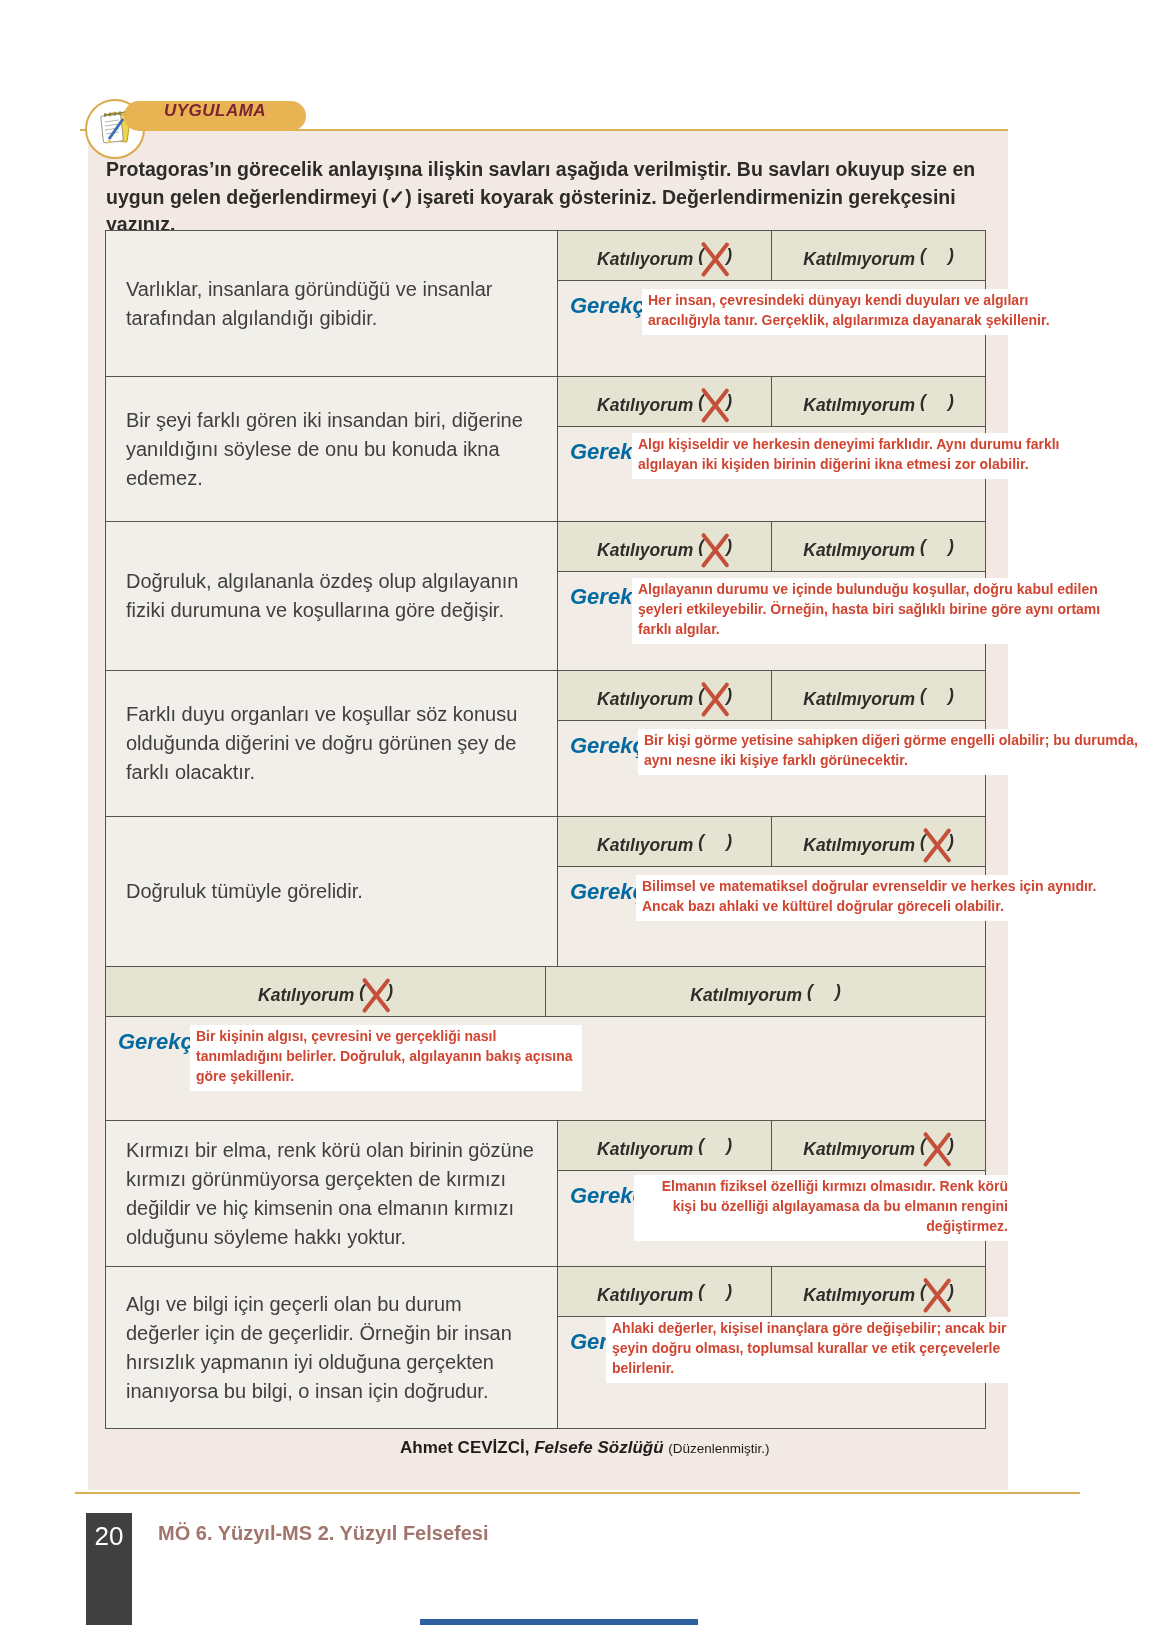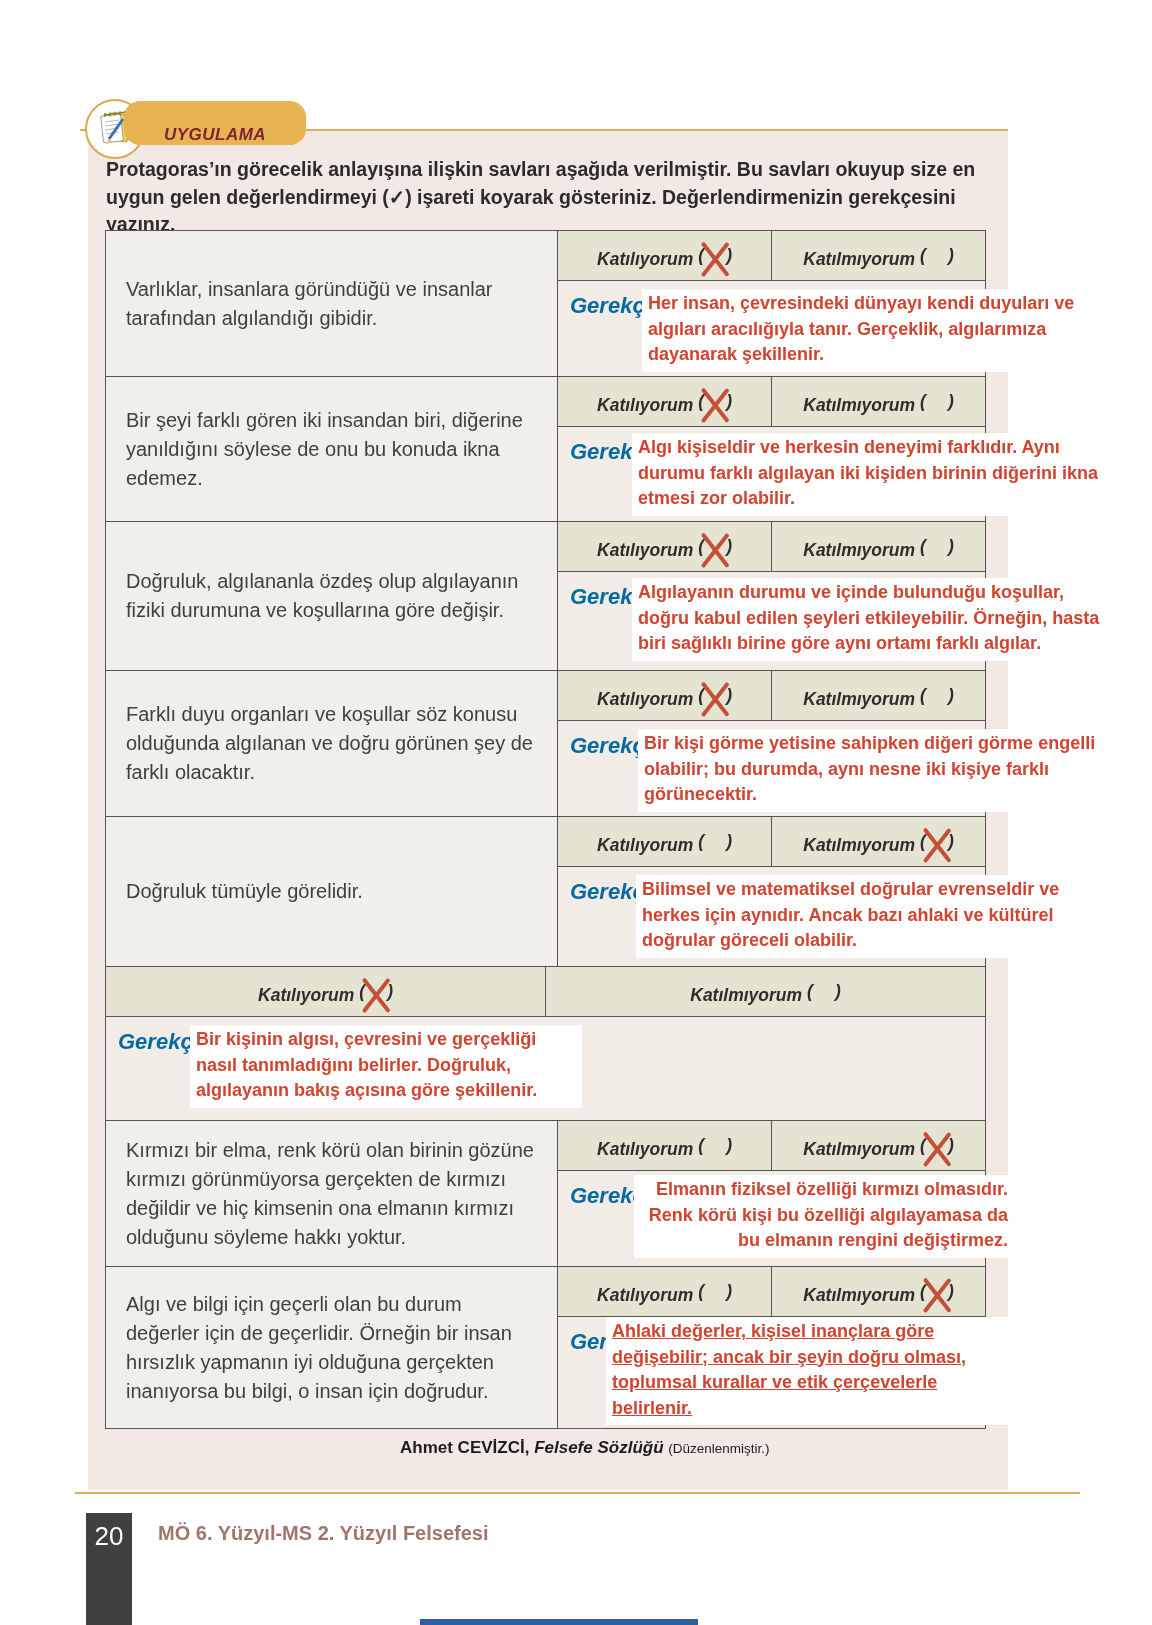--- a/index.html
+++ b/index.html
@@ -7,22 +7,22 @@
   body {
     position:relative; background:#ffffff; overflow:hidden;
     font-family:"Liberation Sans", sans-serif; color:#3b3a37;
   }
   .panel { position:absolute; left:88px; top:130px; width:920px; height:1360px; background:#f2e9e4; }
 
   
   .rule-top { position:absolute; left:80px; top:129px; width:928px; height:2px; background:#dcae58; }
   .badge-icon { position:absolute; left:85px; top:99px; width:60px; height:60px; border-radius:50%;
     background:#ffffff; border:2px solid #dba84d; display:flex; align-items:center; justify-content:center; }
-  .badge-pill { position:absolute; left:124px; top:101px; width:182px; height:44px; background:#e8b352;
-    border-radius:16px; display:flex; align-items:flex-end; justify-content:center; }
+  .badge-pill { position:absolute; left:124px; top:101px; width:182px; height:30px; background:#e8b352;
+    border-radius:16px; display:flex; align-items:flex-start; justify-content:center; }
   .badge-pill span { font-style:italic; font-weight:bold; font-size:17px; letter-spacing:.5px; color:#7d2434; }
   .instructions { position:absolute; left:106px; top:156px; width:882px; font-size:19.5px; font-weight:600;
     line-height:1.42; color:#2c2b28; }
 
   
   .ptable { position:absolute; left:105px; top:230px; width:881px; border:1.5px solid #55544f; }
   .row { display:flex; border-bottom:1.5px solid #55544f; }
   .row:last-child { border-bottom:none; }
   .row:nth-of-type(1){height:146px} .row:nth-of-type(2){height:145px}
   .row:nth-of-type(3){height:149px} .row:nth-of-type(4){height:146px}
@@ -39,29 +39,29 @@
   .paren { font-weight:bold; }
   .xslot { display:inline-block; width:22px; height:22px; position:relative; }
   .xslot.checked::before, .xslot.checked::after { content:""; position:absolute; left:50%; top:50%;
     width:3.5px; height:42px; background:#c4503a; border-radius:2px; }
   .xslot.checked::before { transform:translate(-50%,-42%) rotate(38deg); }
   .xslot.checked::after  { transform:translate(-50%,-42%) rotate(-38deg); }
   .gerekce { position:relative; height:calc(100% - 51px); }
   .gk-label { position:absolute; left:12px; top:12px; font-style:italic; font-weight:bold;
     font-size:22px; color:#0369a1; }
   .answer { position:absolute; background:#ffffff; color:#d04430; font-weight:bold;
-    font-size:18px; line-height:1.42; padding:2px 8px 4px 6px; z-index:5; }
+    font-size:14px; line-height:1.42; padding:2px 8px 4px 6px; z-index:5; }
   .row:nth-of-type(1) .answer { left:84px; top:8px;  width:452px; }
   .row:nth-of-type(2) .answer { left:74px; top:6px;  width:478px; }
   .row:nth-of-type(3) .answer { left:74px; top:6px;  width:492px; }
   .row:nth-of-type(4) .answer { left:80px; top:8px;  width:528px; }
   .row:nth-of-type(5) .answer { left:78px; top:8px;  width:474px; }
   .row:nth-of-type(6) .answer { left:84px; top:8px;  width:392px; }
   .row:nth-of-type(7) .answer { left:76px; top:4px;  width:382px;text-align:right; }
-  .row:nth-of-type(8) .answer { left:48px; top:0px;  width:412px;text-decoration:underline; }
+  .row:nth-of-type(8) .answer { left:48px; top:0px;  width:412px; }
 
   
   .source { position:absolute; left:400px; top:1438px; width:586px; text-align:left; font-size:17px; color:#1e1d1b; }
   .source .author { font-weight:bold; }
   .source .work { font-style:italic; font-weight:bold; }
   .source .note { font-size:13.5px; }
 
   
   .rule-bottom { position:absolute; left:75px; top:1492px; width:1005px; height:2px; background:#dcae58; }
   .pageno { position:absolute; left:86px; top:1513px; width:46px; height:112px; background:#404040;
@@ -169,21 +169,21 @@
             <span class="paren">)</span>
           </div>
       </div>
       <div class="gerekce">
         <span class="gk-label">Gerekçe:</span>
         <div class="answer">Algılayanın durumu ve içinde bulunduğu koşullar, doğru kabul edilen şeyleri etkileyebilir. Örneğin, hasta biri sağlıklı birine göre aynı ortamı farklı algılar.</div>
       </div>
     </div>
   </div>
   <div class="row">
-    <div class="claim-cell">Farklı duyu organları ve koşullar söz konusu olduğunda algılanan ve doğru görünen şey de farklı olacaktır.</div>
+    <div class="claim-cell">Farklı duyu organları ve koşullar söz konusu olduğunda diğerini ve doğru görünen şey de farklı olacaktır.</div>
     <div class="answer-col">
       <div class="opt-strip">
         <div class="opt-cell">
             <span class="opt-label">Katılıyorum</span>
             <span class="paren">(</span>
             <span class="xslot checked"></span>
             <span class="paren">)</span>
           </div>
         <div class="opt-cell">
             <span class="opt-label">Katılmıyorum</span>

